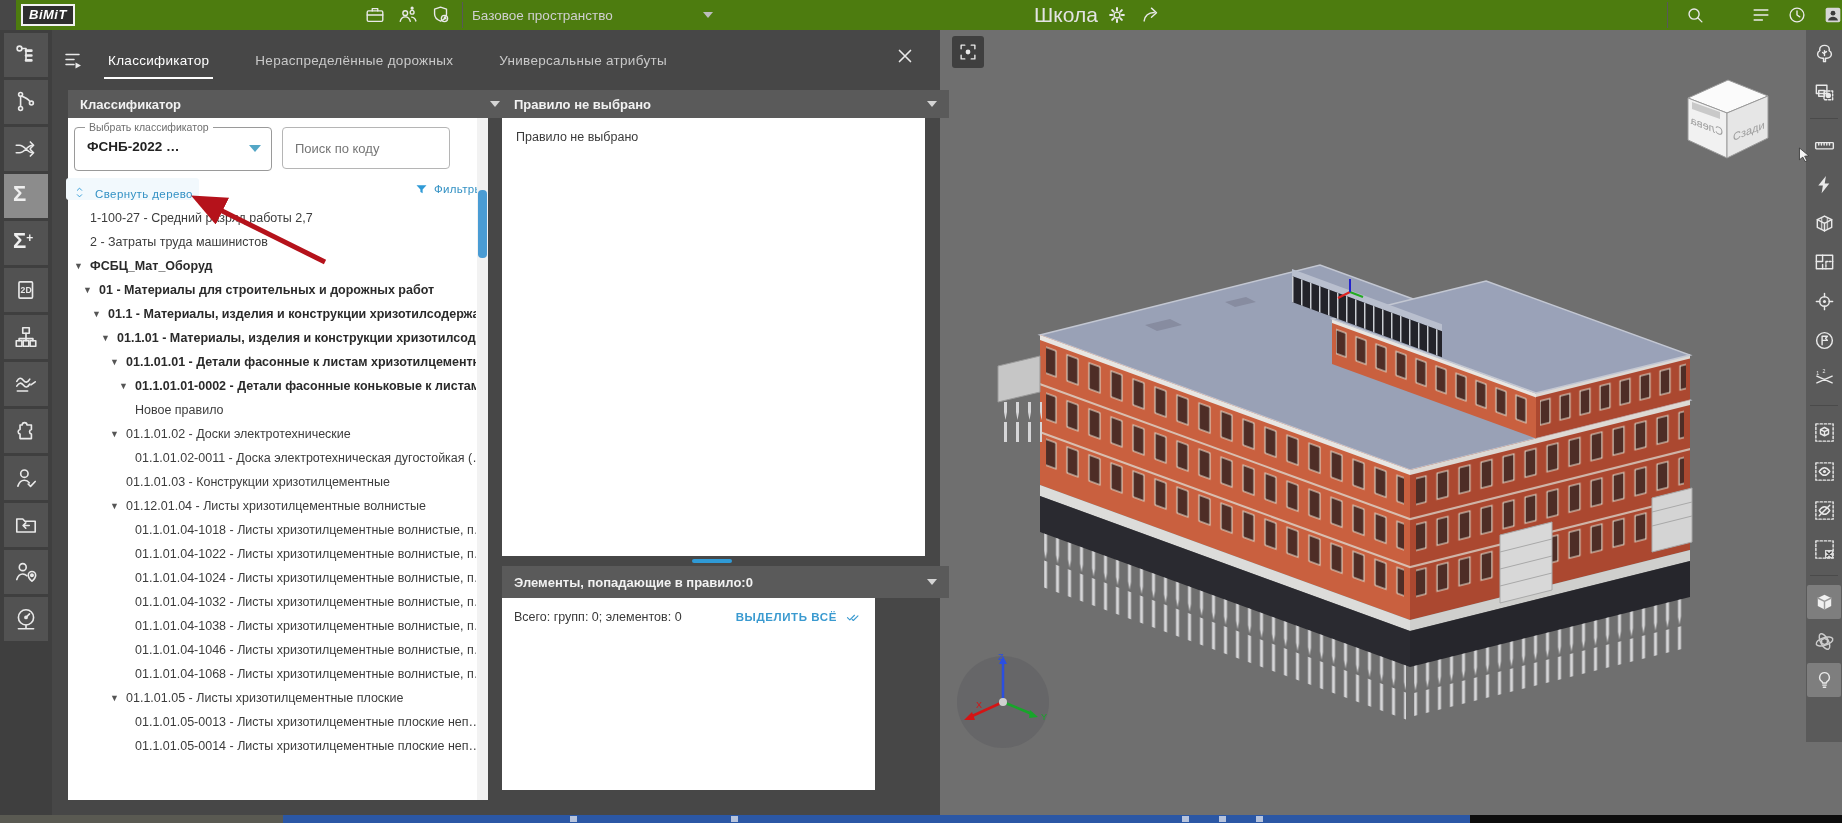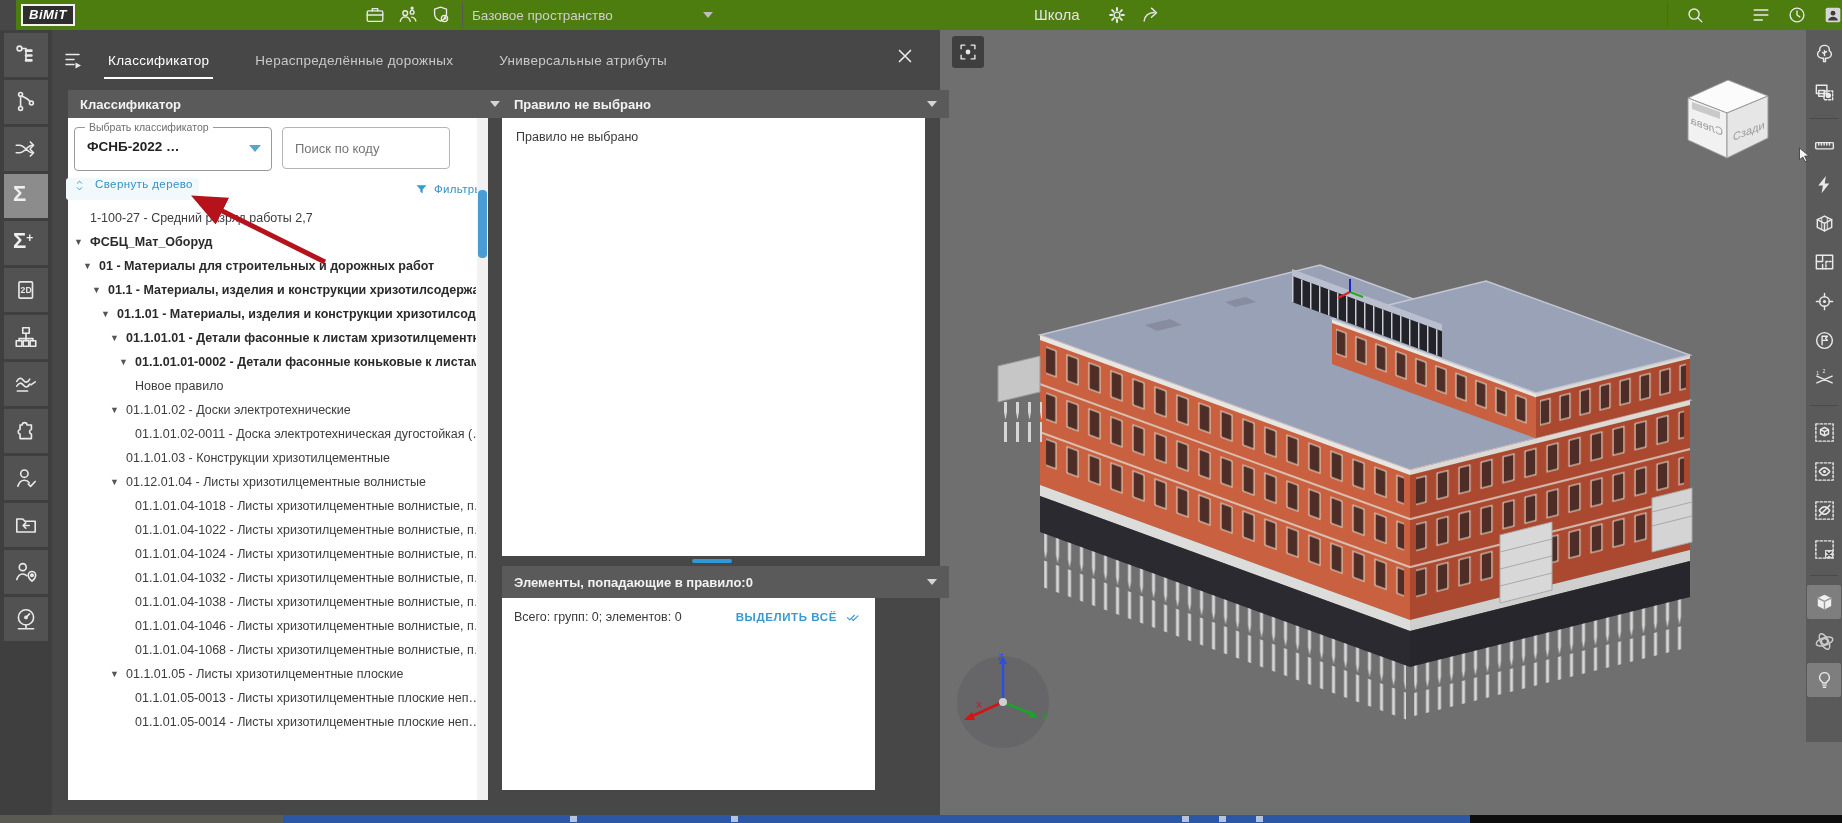--- a/index.html
+++ b/index.html
@@ -16,21 +16,21 @@
   #logo{left:5px;top:4px;height:18px;padding:0 6px;border:2px solid #f2f2f2;
         color:#fff;font-weight:bold;font-style:italic;font-size:13px;line-height:18px;
         letter-spacing:.5px;background:#2e2e2e;}
   .tb-ico{width:22px;height:22px;display:inline-block;}
   #tb-left-icons{left:348px;top:4px;display:flex;gap:11px;}
   #tb-sep1{left:446px;top:2px;width:1px;height:26px;background:#585858;}
   #workspace{left:456px;top:0;height:30px;display:flex;align-items:center;gap:90px;
              color:#cfcfcf;font-size:13.5px;}
   #ws-caret{width:0;height:0;border-left:5px solid transparent;border-right:5px solid transparent;
             border-top:6px solid #bdbdbd;}
-  #project{left:1018px;top:0;height:30px;line-height:30px;color:#e3e3e3;font-size:15px;}
+  #project{left:1018px;top:0;height:30px;line-height:30px;color:#e3e3e3;font-size:21px;}
   #proj-gear{left:1090px;top:4px;}
   #proj-share{left:1124px;top:4px;}
   #tb-sep2{left:1651px;top:2px;width:1px;height:26px;background:#585858;}
   #tb-right-icons{left:1668px;top:4px;display:flex;gap:14px;align-items:center;}
   #tb-right-icons .tb-ico:nth-child(1){margin-right:30px;}
 
   
   #rail{left:0;top:30px;width:52px;height:785px;background:#3f3f3f;z-index:30;}
   .side-tile{position:absolute;left:4px;width:44px;height:44px;background:#525252;
              display:flex;align-items:center;justify-content:center;}
@@ -74,21 +74,21 @@
   #clf-select{left:74px;top:127px;width:196px;height:42px;border:1px solid #9a9a9a;border-radius:4px;
               background:#fff;z-index:13;}
   #clf-select .legend{position:absolute;left:10px;top:-7px;background:#fff;padding:0 4px;
                       font-size:10.5px;color:#6e6e6e;white-space:nowrap;}
   #clf-select .value{position:absolute;left:12px;top:11px;font-size:13.5px;color:#222;font-weight:bold;}
   #clf-select .scaret{position:absolute;right:10px;top:17px;width:0;height:0;
               border-left:6px solid transparent;border-right:6px solid transparent;border-top:7px solid #54a7c6;}
   #clf-search{left:282px;top:127px;width:168px;height:42px;border:1px solid #b5b5b5;border-radius:4px;
               background:#fff;z-index:13;box-sizing:border-box;font-size:13px;padding:0 12px;
               color:#444;font-family:"Liberation Sans",sans-serif;outline:none;}
-  #collapse-row{left:66px;top:178px;height:22px;display:flex;align-items:flex-start;gap:8px;z-index:13;
+  #collapse-row{left:66px;top:178px;height:22px;display:flex;align-items:flex-end;gap:8px;z-index:13;
                 background:#f2f9fd;padding:0 6px;border-radius:3px;}
   #collapse-row .ico{width:15px;height:15px;}
   #collapse-row .ico svg{stroke:#2f9ad6;}
   #collapse-label{color:#3391c4;font-size:11.5px;letter-spacing:.4px;cursor:pointer;}
   #filters-row{left:414px;top:179px;height:20px;display:flex;align-items:center;gap:5px;z-index:13;}
   #filters-row .ico{width:15px;height:15px;}
   #filters-label{color:#3391c4;font-size:11.5px;letter-spacing:.3px;cursor:pointer;}
 
   
   #tree{left:68px;top:206px;width:408px;height:594px;z-index:12;overflow:hidden;}
@@ -354,20 +354,24 @@
       </svg>
     </span>
   <span id="filters-label">Фильтры</span>
 </div>
 
 <div id="tree" class="abs">
     <div class="tree-row" style="padding-left: 6px;">
       <span class="tcaret"></span>
       <span>1-100-27 - Средний разряд работы 2,7</span>
     </div>
+    <div class="tree-row" style="padding-left: 6px;">
+      <span class="tcaret"></span>
+      <span>2 - Затраты труда машинистов</span>
+    </div>
     <div class="tree-row b" style="padding-left: 6px;">
       <span class="tcaret">▼</span>
       <span>ФСБЦ_Мат_Оборуд</span>
     </div>
     <div class="tree-row b" style="padding-left: 15px;">
       <span class="tcaret">▼</span>
       <span>01 - Материалы для строительных и дорожных работ</span>
     </div>
     <div class="tree-row b" style="padding-left: 24px;">
       <span class="tcaret">▼</span>

